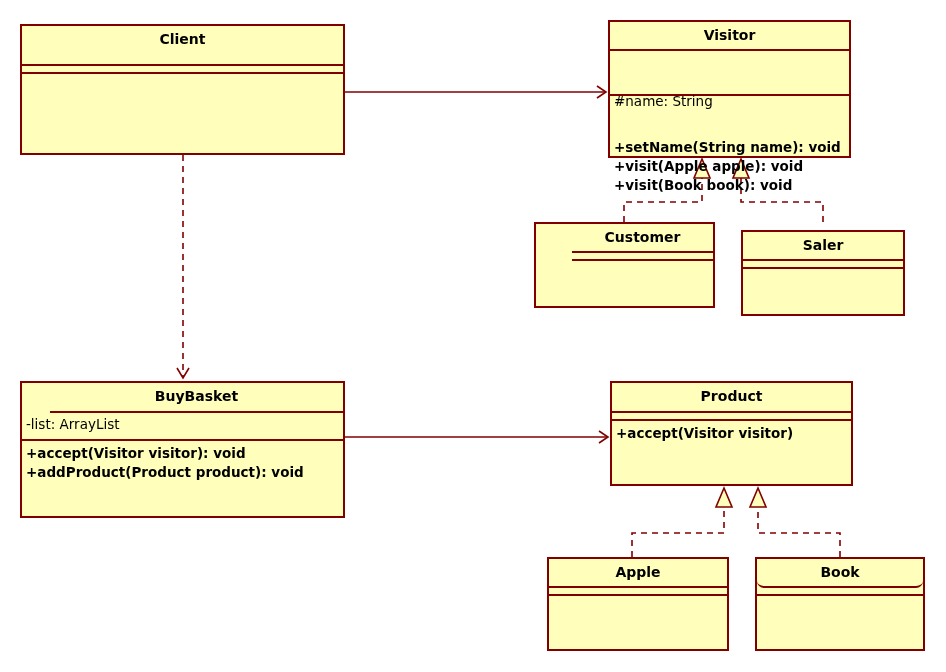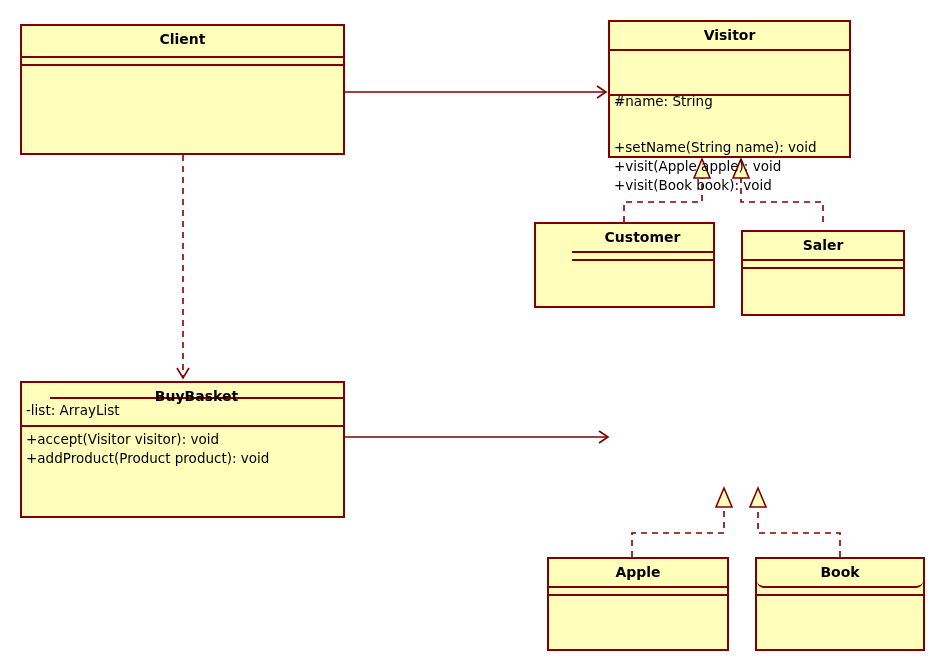--- a/index.html
+++ b/index.html
@@ -63,20 +63,21 @@
     height: 6px;
     min-height: 0;
   }
   .class-ops {
     box-sizing: border-box;
     padding: 3px 4px 2px 4px;
     font-size: 13.5px;
     line-height: 19px;
     color: #000000;
     flex: 1 1 auto;
+    font-weight: bold;
   }
   .member {
     white-space: nowrap;
   }
 </style>
 </head>
 <body>
 
 <div id="diagram-canvas">
 
@@ -112,21 +113,21 @@
       <polygon points="724,488 716,507 732,507" fill="#ffffbb" stroke="#800000" stroke-width="1.6"></polygon>
     </g>
 
     <g>
       <polyline points="840,557 840,533 758,533 758,507" fill="none" stroke="#800000" stroke-width="1.6" stroke-dasharray="6,5"></polyline>
       <polygon points="758,488 750,507 766,507" fill="#ffffbb" stroke="#800000" stroke-width="1.6"></polygon>
     </g>
   </svg>
 
   <div class="uml-class" style="left: 20px; top: 24px; width: 325px; height: 131px;">
-    <div class="class-name" style="height: 32px;">Client</div>
+    <div class="class-name" style="height: 40px;">Client</div>
     <div class="class-attrs empty" style="height: 8px;"></div>
     <div class="class-ops"></div>
   </div>
 
   <div class="uml-class" style="left: 608px; top: 20px; width: 243px; height: 138px; gap: 39px;">
     <div class="class-name" style="height: 31px;">Visitor</div>
     <div class="class-attrs" style="height: 27px;">
       <div class="member">#name: String</div>
     </div>
     <div class="class-ops">
@@ -142,30 +143,37 @@
     <div class="class-ops"></div>
   </div>
 
   <div class="uml-class" style="left: 741px; top: 222px; width: 164px; height: 86px; margin-top: 8px;">
     <div class="class-name" style="height: 29px;">Saler</div>
     <div class="class-attrs empty" style="height: 8px;"></div>
     <div class="class-ops"></div>
   </div>
 
   <div class="uml-class" style="left: 20px; top: 381px; width: 325px; height: 137px;">
-    <div class="class-name" style="height: 16px; margin-left: 28px;">BuyBasket</div>
+    <div class="class-name" style="height: 30px; margin-left: 28px;">BuyBasket</div>
     <div class="class-attrs" style="height: 28px;">
       <div class="member">-list: ArrayList</div>
     </div>
     <div class="class-ops">
       <div class="member">+accept(Visitor visitor): void</div>
       <div class="member">+addProduct(Product product): void</div>
     </div>
   </div>
 
+  <div class="uml-class" style="left: 610px; top: 381px; width: 243px; height: 105px;">
+    <div class="class-name" style="height: 30px;">Product</div>
+    <div class="class-attrs empty" style="height: 8px;"></div>
+    <div class="class-ops">
+      <div class="member">+accept(Visitor visitor)</div>
+    </div>
+  </div>
 
   <div class="uml-class" style="left: 547px; top: 557px; width: 182px; height: 94px;">
     <div class="class-name" style="height: 29px;">Apple</div>
     <div class="class-attrs empty" style="height: 8px;"></div>
     <div class="class-ops"></div>
   </div>
 
   <div class="uml-class" style="left: 755px; top: 557px; width: 170px; height: 94px;">
     <div class="class-name" style="height: 29px; border-radius: 7px;">Book</div>
     <div class="class-attrs empty" style="height: 8px;"></div>

